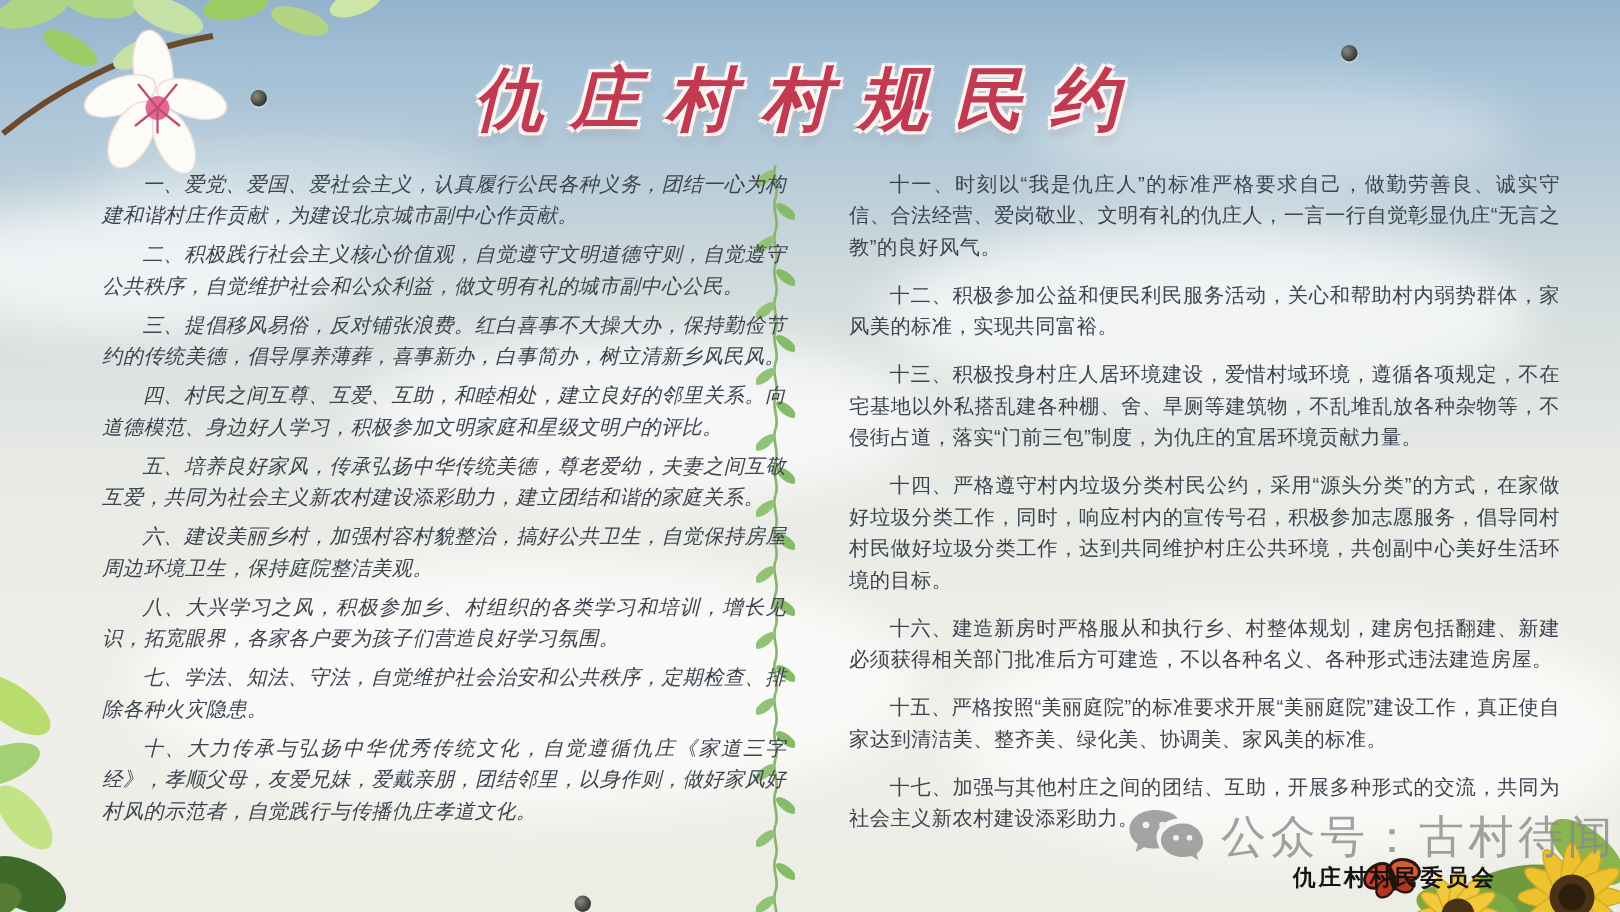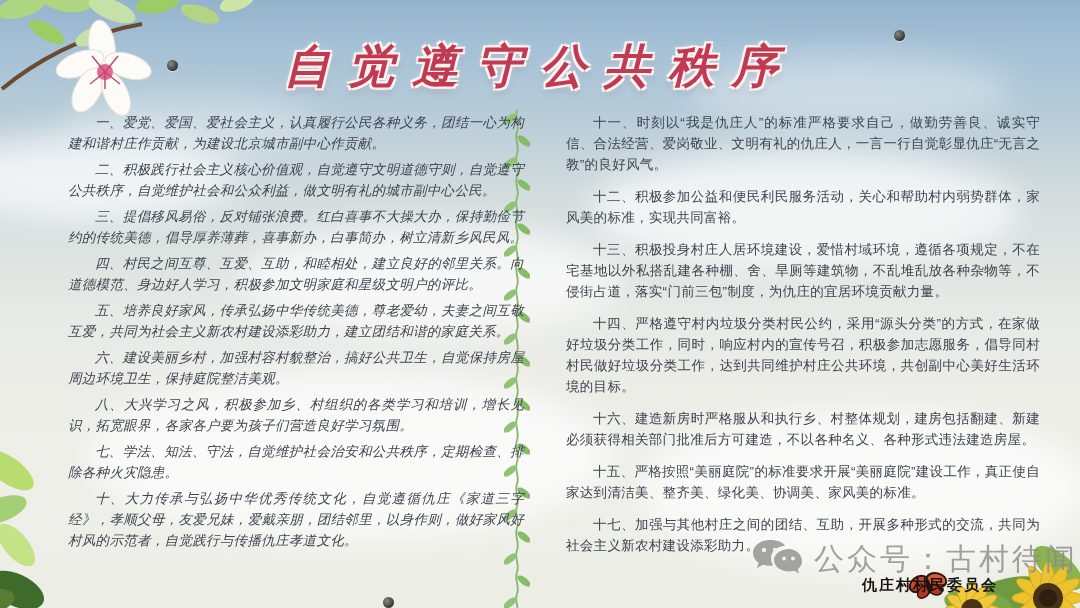--- a/index.html
+++ b/index.html
@@ -14,21 +14,21 @@
     font-size:46px;font-weight:bold;font-style:italic;letter-spacing:18px;color:#c23a52;
     text-shadow:-2px -2px 0 #fdf4f2,2px -2px 0 #fdf4f2,-2px 2px 0 #fdf4f2,2px 2px 0 #fdf4f2,0 0 6px rgba(255,255,255,.9),0 4px 7px rgba(90,40,50,.25);}
   .col{position:absolute;top:112px;z-index:5;color:#3d4450;font-size:13.5px;line-height:21px;
     text-align:justify;letter-spacing:.3px;}
   .col p{margin:0;text-indent:2em;}
   .col-left{left:68px;width:456px;font-style:italic;}
   .col-left p{margin-bottom:5px;}
   .col-right{left:566px;width:474px;}
   .col-right p{margin-bottom:11px;}
   .vine{position:absolute;left:504px;top:110px;z-index:2;}
-  .watermark{position:absolute;left:752px;top:538px;z-index:6;display:flex;align-items:flex-end;
+  .watermark{position:absolute;left:752px;top:538px;z-index:6;display:flex;align-items:flex-start;
     color:#8b8b8b;opacity:.8;z-index:6;}
   .watermark .wm-text{font-size:30px;letter-spacing:3px;margin-left:10px;white-space:nowrap;}
   .signature{position:absolute;left:862px;top:576px;z-index:6;font-size:15px;font-weight:bold;
     color:#15120f;letter-spacing:2px;white-space:nowrap;}
 </style>
 </head>
 <body>
 
 <div class="poster">
 
@@ -128,21 +128,21 @@
     </g>
     <g transform="translate(38,56) rotate(-12)">
       <ellipse cx="-9" cy="-2" rx="10" ry="7" fill="#cf4430" stroke="#2a1410" stroke-width="2" transform="rotate(-25 -9 -2)"></ellipse>
       <ellipse cx="9" cy="-2" rx="10" ry="7" fill="#d85a35" stroke="#2a1410" stroke-width="2" transform="rotate(25 9 -2)"></ellipse>
       <ellipse cx="-6" cy="7" rx="7" ry="5" fill="#b53524" stroke="#2a1410" stroke-width="1.5" transform="rotate(-35 -6 7)"></ellipse>
       <ellipse cx="6" cy="7" rx="7" ry="5" fill="#b53524" stroke="#2a1410" stroke-width="1.5" transform="rotate(35 6 7)"></ellipse>
       <ellipse cx="0" cy="2" rx="2.2" ry="8" fill="#1f1410"></ellipse>
     </g>
   </svg>
 
-  <h1 class="title">自觉遵守公共秩序</h1>
+  <h1 class="title">仇庄村村规民约</h1>
 
   <div class="col col-left">
     <p>一、爱党、爱国、爱社会主义，认真履行公民各种义务，团结一心为构建和谐村庄作贡献，为建设北京城市副中心作贡献。</p>
     <p>二、积极践行社会主义核心价值观，自觉遵守文明道德守则，自觉遵守公共秩序，自觉维护社会和公众利益，做文明有礼的城市副中心公民。</p>
     <p>三、提倡移风易俗，反对铺张浪费。红白喜事不大操大办，保持勤俭节约的传统美德，倡导厚养薄葬，喜事新办，白事简办，树立清新乡风民风。</p>
     <p>四、村民之间互尊、互爱、互助，和睦相处，建立良好的邻里关系。向道德模范、身边好人学习，积极参加文明家庭和星级文明户的评比。</p>
     <p>五、培养良好家风，传承弘扬中华传统美德，尊老爱幼，夫妻之间互敬互爱，共同为社会主义新农村建设添彩助力，建立团结和谐的家庭关系。</p>
     <p>六、建设美丽乡村，加强村容村貌整治，搞好公共卫生，自觉保持房屋周边环境卫生，保持庭院整洁美观。</p>
     <p>八、大兴学习之风，积极参加乡、村组织的各类学习和培训，增长见识，拓宽眼界，各家各户要为孩子们营造良好学习氛围。</p>
     <p>七、学法、知法、守法，自觉维护社会治安和公共秩序，定期检查、排除各种火灾隐患。</p>

